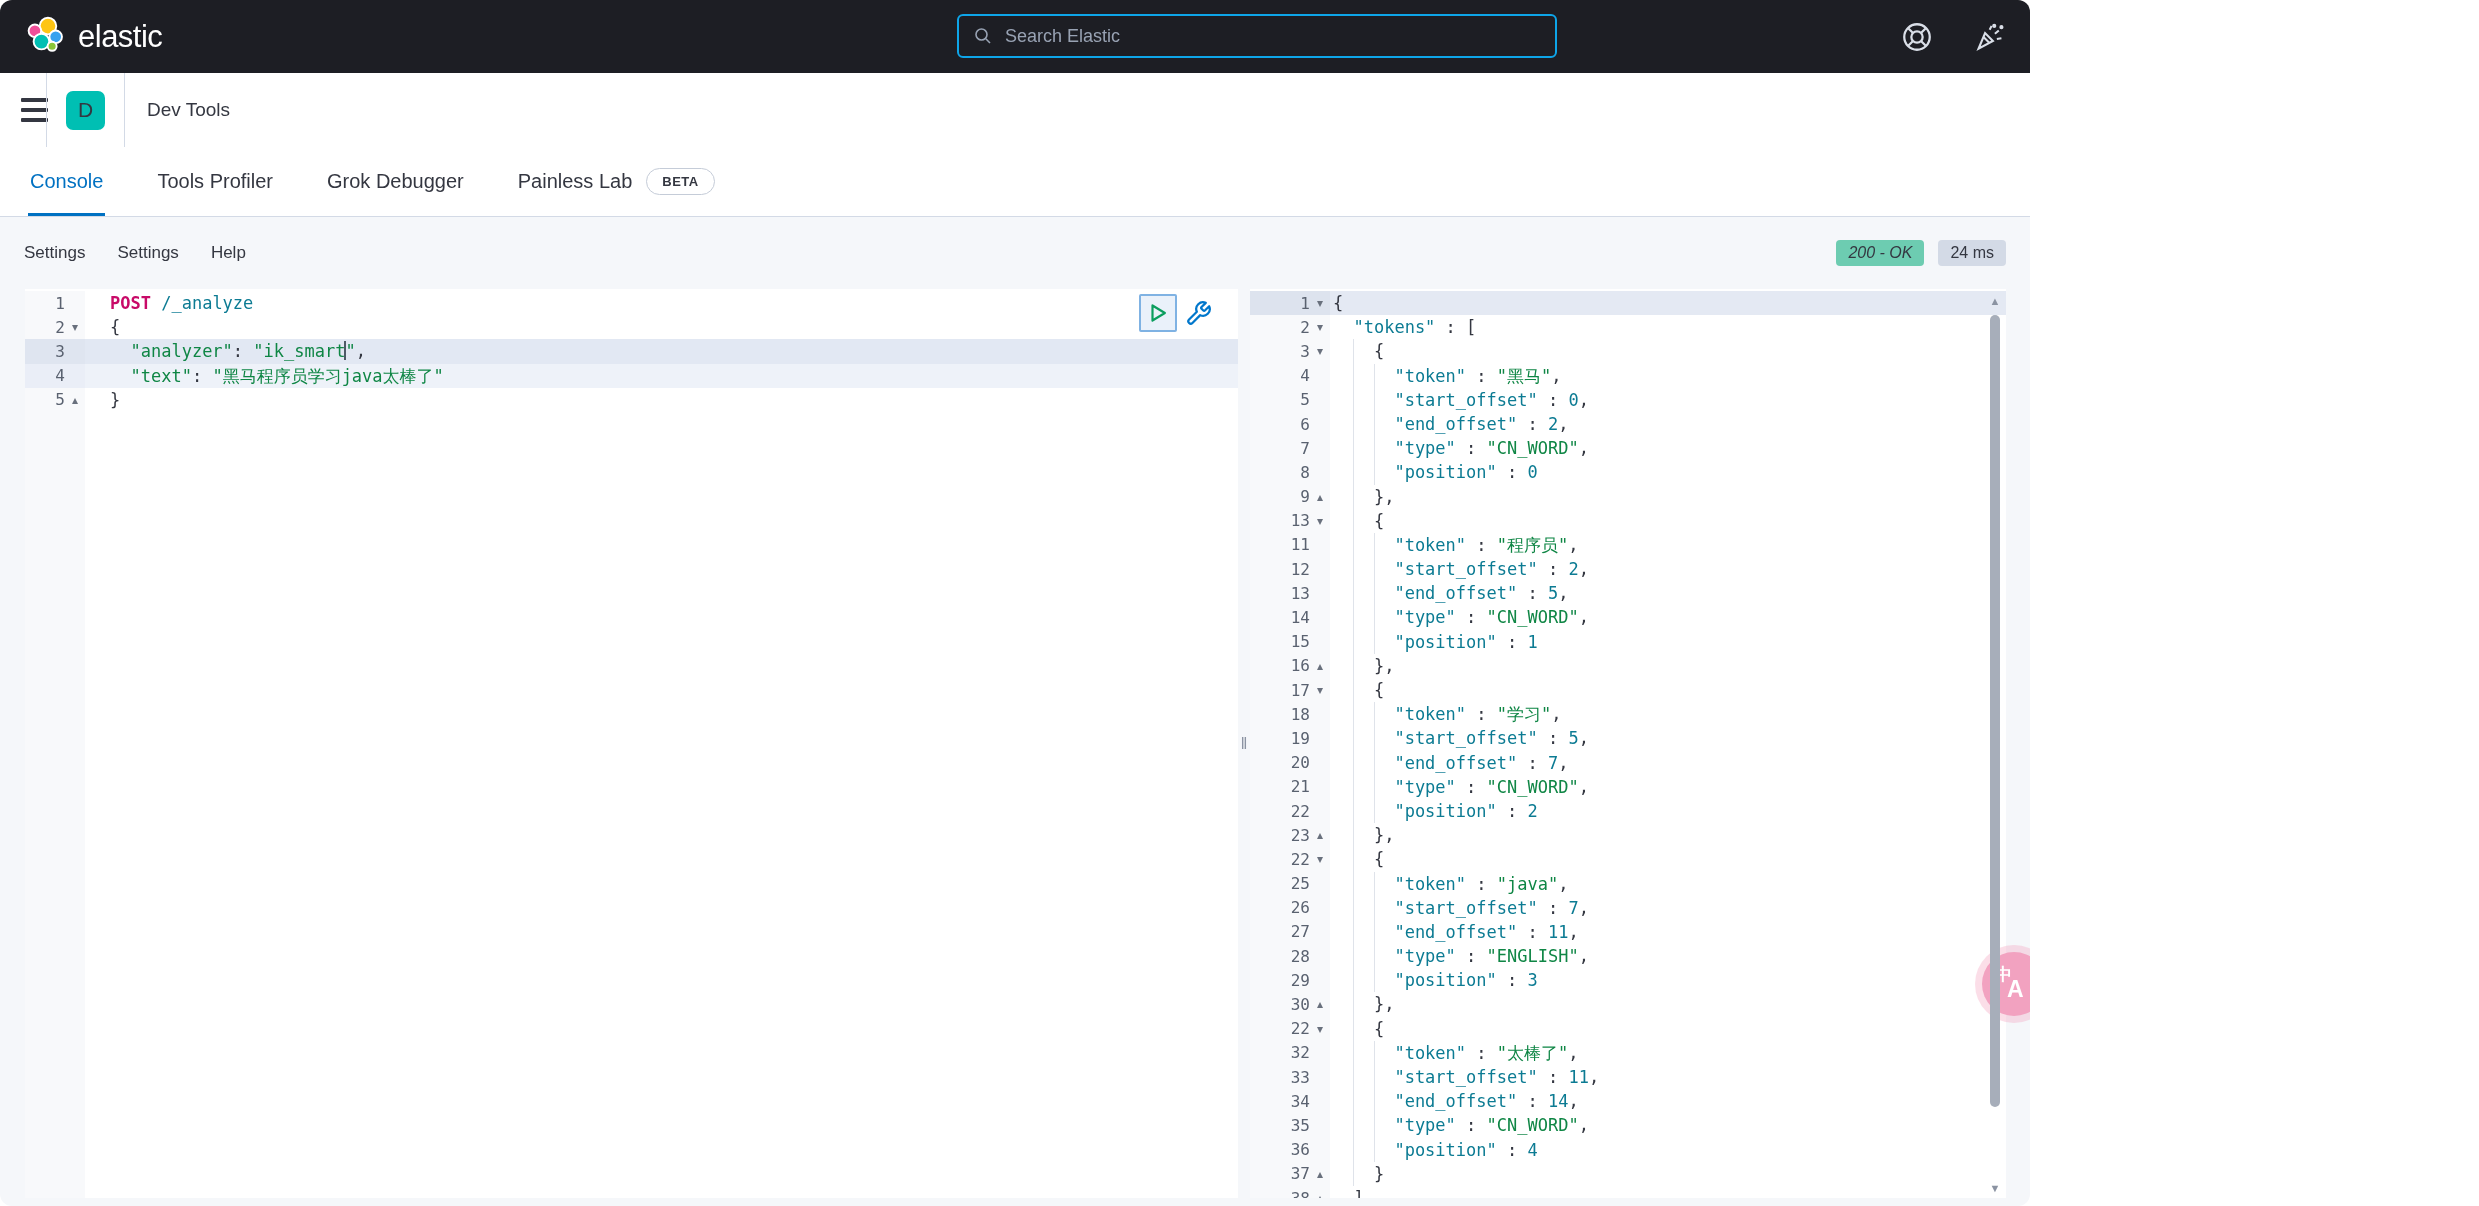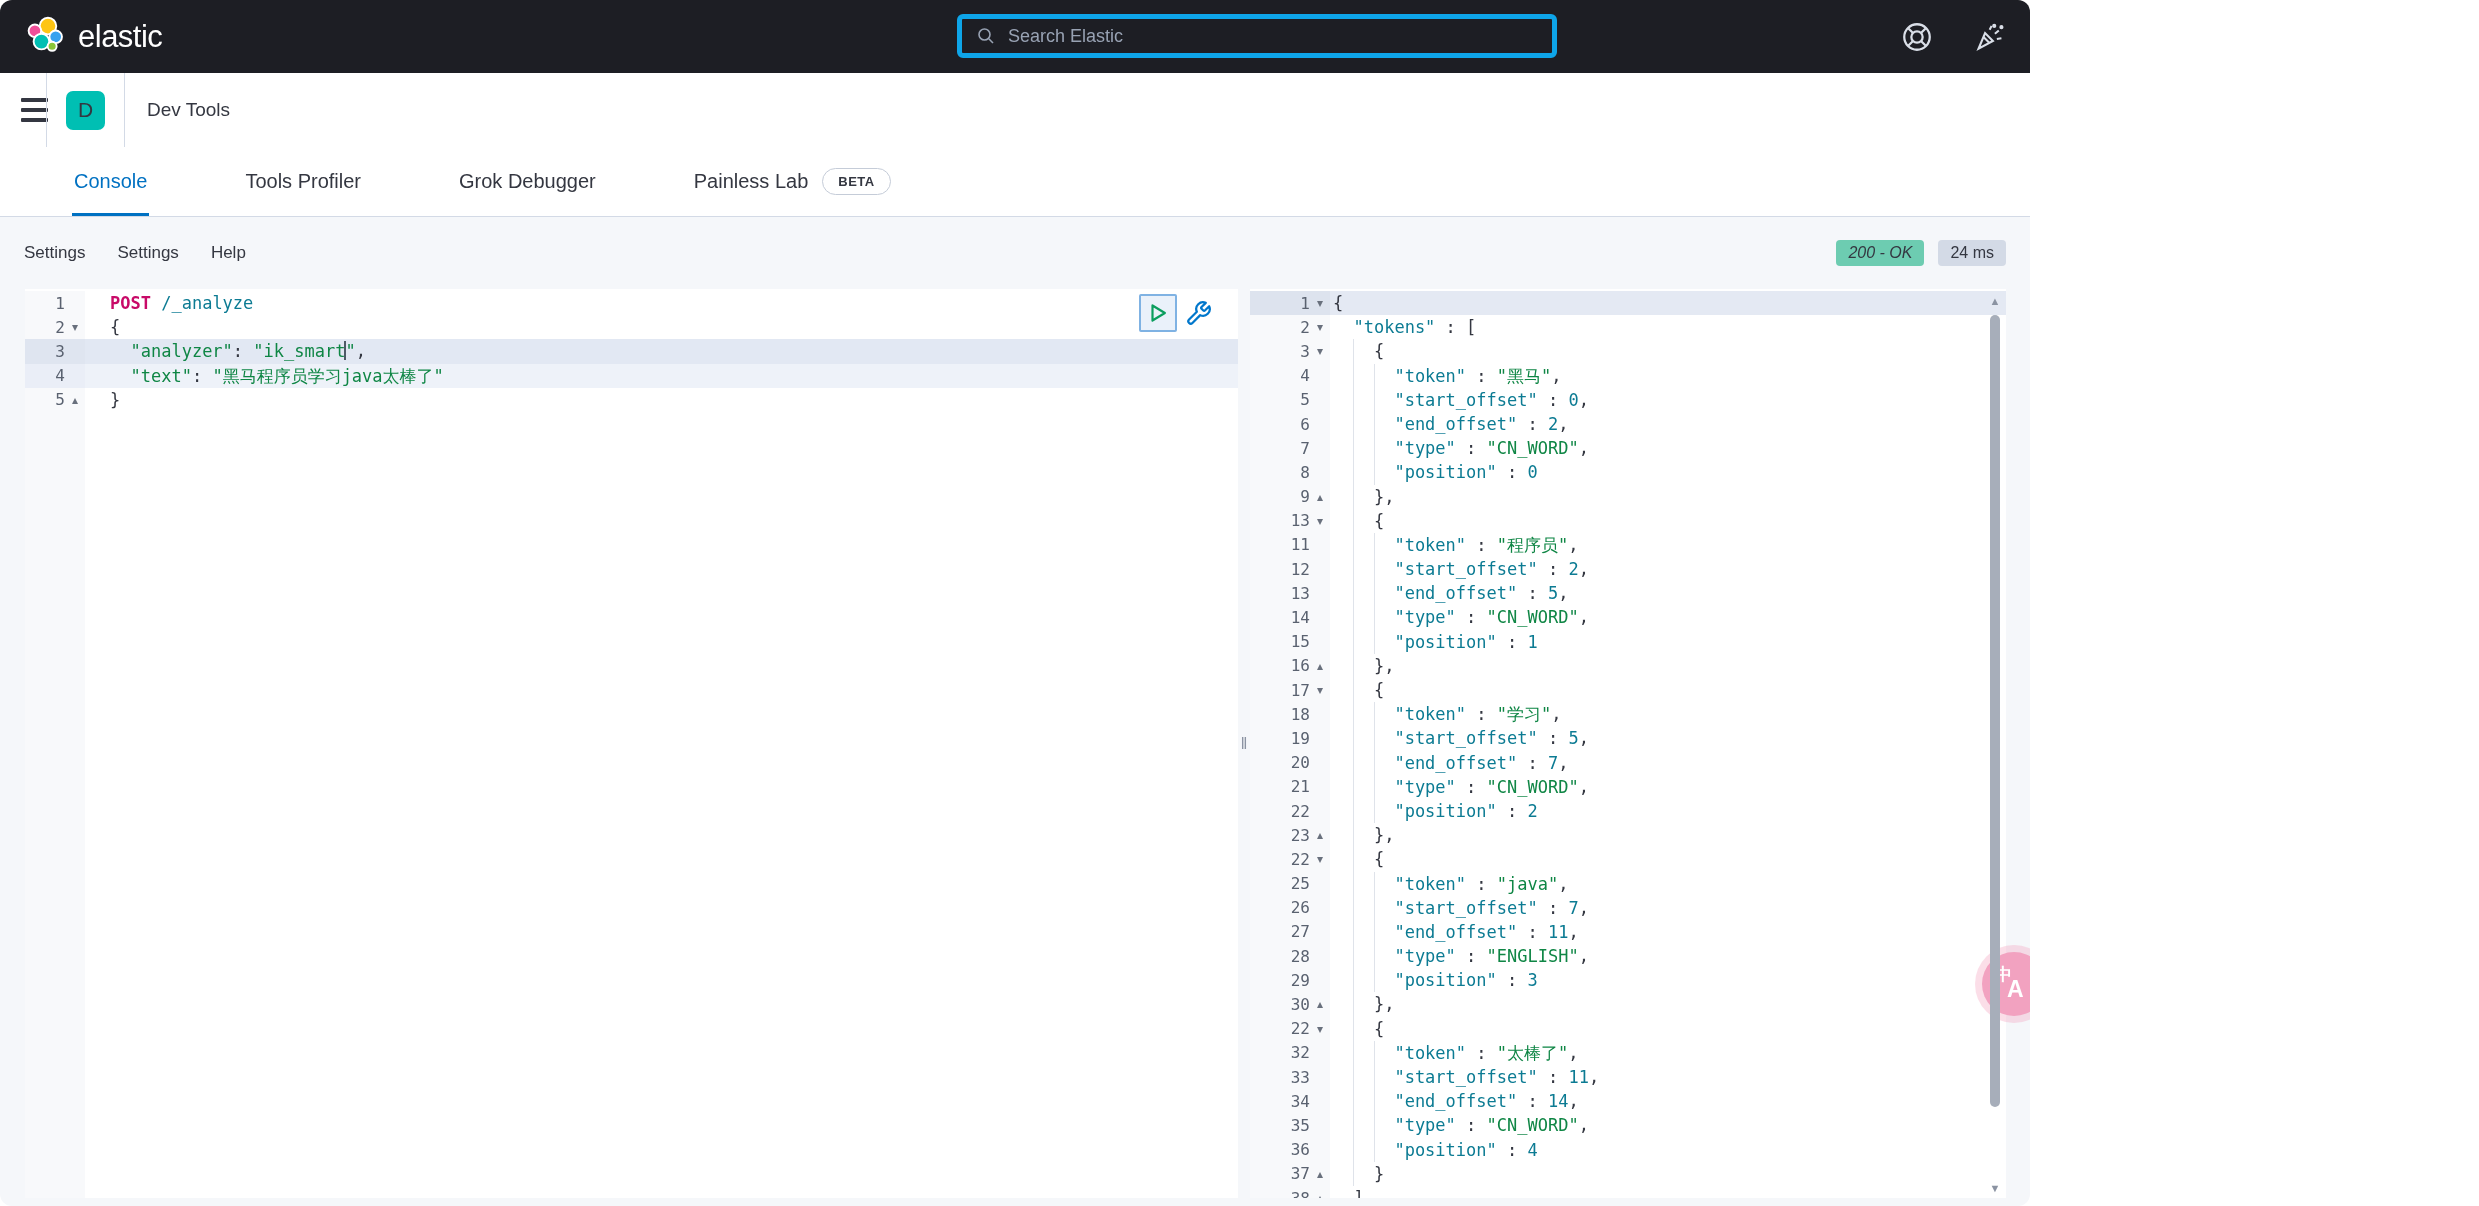--- a/index.html
+++ b/index.html
@@ -3,37 +3,37 @@
 <meta charset="utf-8">
 <style>
   html,body{margin:0;padding:0;background:#ffffff;}
   *{box-sizing:border-box;}
   .window{position:relative;width:2030px;height:1206px;background:#ffffff;border-radius:12px;overflow:hidden;font-family:"Liberation Sans",sans-serif;color:#343741;}
 
   
   .topbar{position:absolute;left:0;top:0;width:100%;height:73px;background:#1d1e24;display:flex;align-items:center;}
   .brand{display:flex;align-items:center;gap:14px;padding-left:26px;cursor:pointer;}
   .brand-text{color:#ffffff;font-size:31px;font-weight:500;letter-spacing:-0.5px;}
-  .searchbox{position:absolute;left:957px;top:14px;width:600px;height:44px;border:5px solid #0ea5e9;border-radius:6px;display:flex;align-items:center;padding:0 14px;background:#1d1e24;}
+  .searchbox{position:absolute;left:957px;top:14px;width:600px;height:44px;border:2px solid #0ea5e9;border-radius:6px;display:flex;align-items:center;padding:0 14px;background:#1d1e24;}
   .searchbox input{flex:1;background:transparent;border:none;outline:none;color:#aeb4bf;font-size:18px;font-family:"Liberation Sans",sans-serif;}
   .searchbox input::placeholder{color:#98a2b3;}
   .topbar-icons{position:absolute;right:18px;top:0;height:73px;display:flex;align-items:center;gap:26px;}
   .icon-btn{background:none;border:none;padding:6px;cursor:pointer;display:flex;align-items:center;justify-content:center;}
 
   
   .navrow{position:absolute;left:0;top:73px;width:100%;height:74px;background:#ffffff;display:flex;align-items:center;}
   .hamburger{width:46px;height:74px;background:none;border:none;cursor:pointer;display:flex;flex-direction:column;justify-content:center;gap:6px;padding-left:21px;}
   .hamburger span{display:block;width:27px;height:4px;background:#343741;border-radius:1px;}
   .vdiv{width:1px;height:74px;background:#d3dae6;margin:0 0;}
   .space-avatar{width:39px;height:39px;margin:0 19px;border:none;border-radius:7px;background:#00bfb3;color:#343741;font-size:21px;font-weight:500;cursor:pointer;font-family:"Liberation Sans",sans-serif;}
   .breadcrumb{font-size:19px;color:#343741;margin-left:22px;}
 
   
   .tabsrow{position:absolute;left:0;top:147px;width:100%;height:70px;background:#ffffff;border-bottom:1px solid #d3dae6;display:flex;align-items:stretch;padding-left:28px;gap:50px;}
-  .tab{display:flex;align-items:center;gap:14px;font-size:20px;color:#343741;background:none;border:none;cursor:pointer;font-family:"Liberation Sans",sans-serif;padding:0 2px;margin-left:44px;}
+  .tab{display:flex;align-items:center;gap:14px;font-size:20px;color:#343741;background:none;border:none;cursor:pointer;font-family:"Liberation Sans",sans-serif;padding:0 2px;}
   .tab.active{color:#0071c2;box-shadow:inset 0 -3px 0 #0071c2;}
   .beta-pill{display:inline-block;border:1px solid #c5ccd8;border-radius:16px;padding:5px 15px;font-size:13px;font-weight:bold;letter-spacing:0.5px;color:#343741;}
 
   
   .consolearea{position:absolute;left:0;top:217px;width:100%;bottom:0;background:#f5f7fa;}
   .menurow{height:72px;display:flex;align-items:center;padding:0 24px;gap:32px;}
   .menu-item{font-size:17px;color:#343741;background:none;border:none;cursor:pointer;font-family:"Liberation Sans",sans-serif;padding:0;}
   .statusbadges{margin-left:auto;display:flex;gap:14px;}
   .badge{border-radius:4px;padding:4px 12px;font-size:16px;color:#343741;}
   .badge.ok{background:#6dccb1;font-style:italic;}

